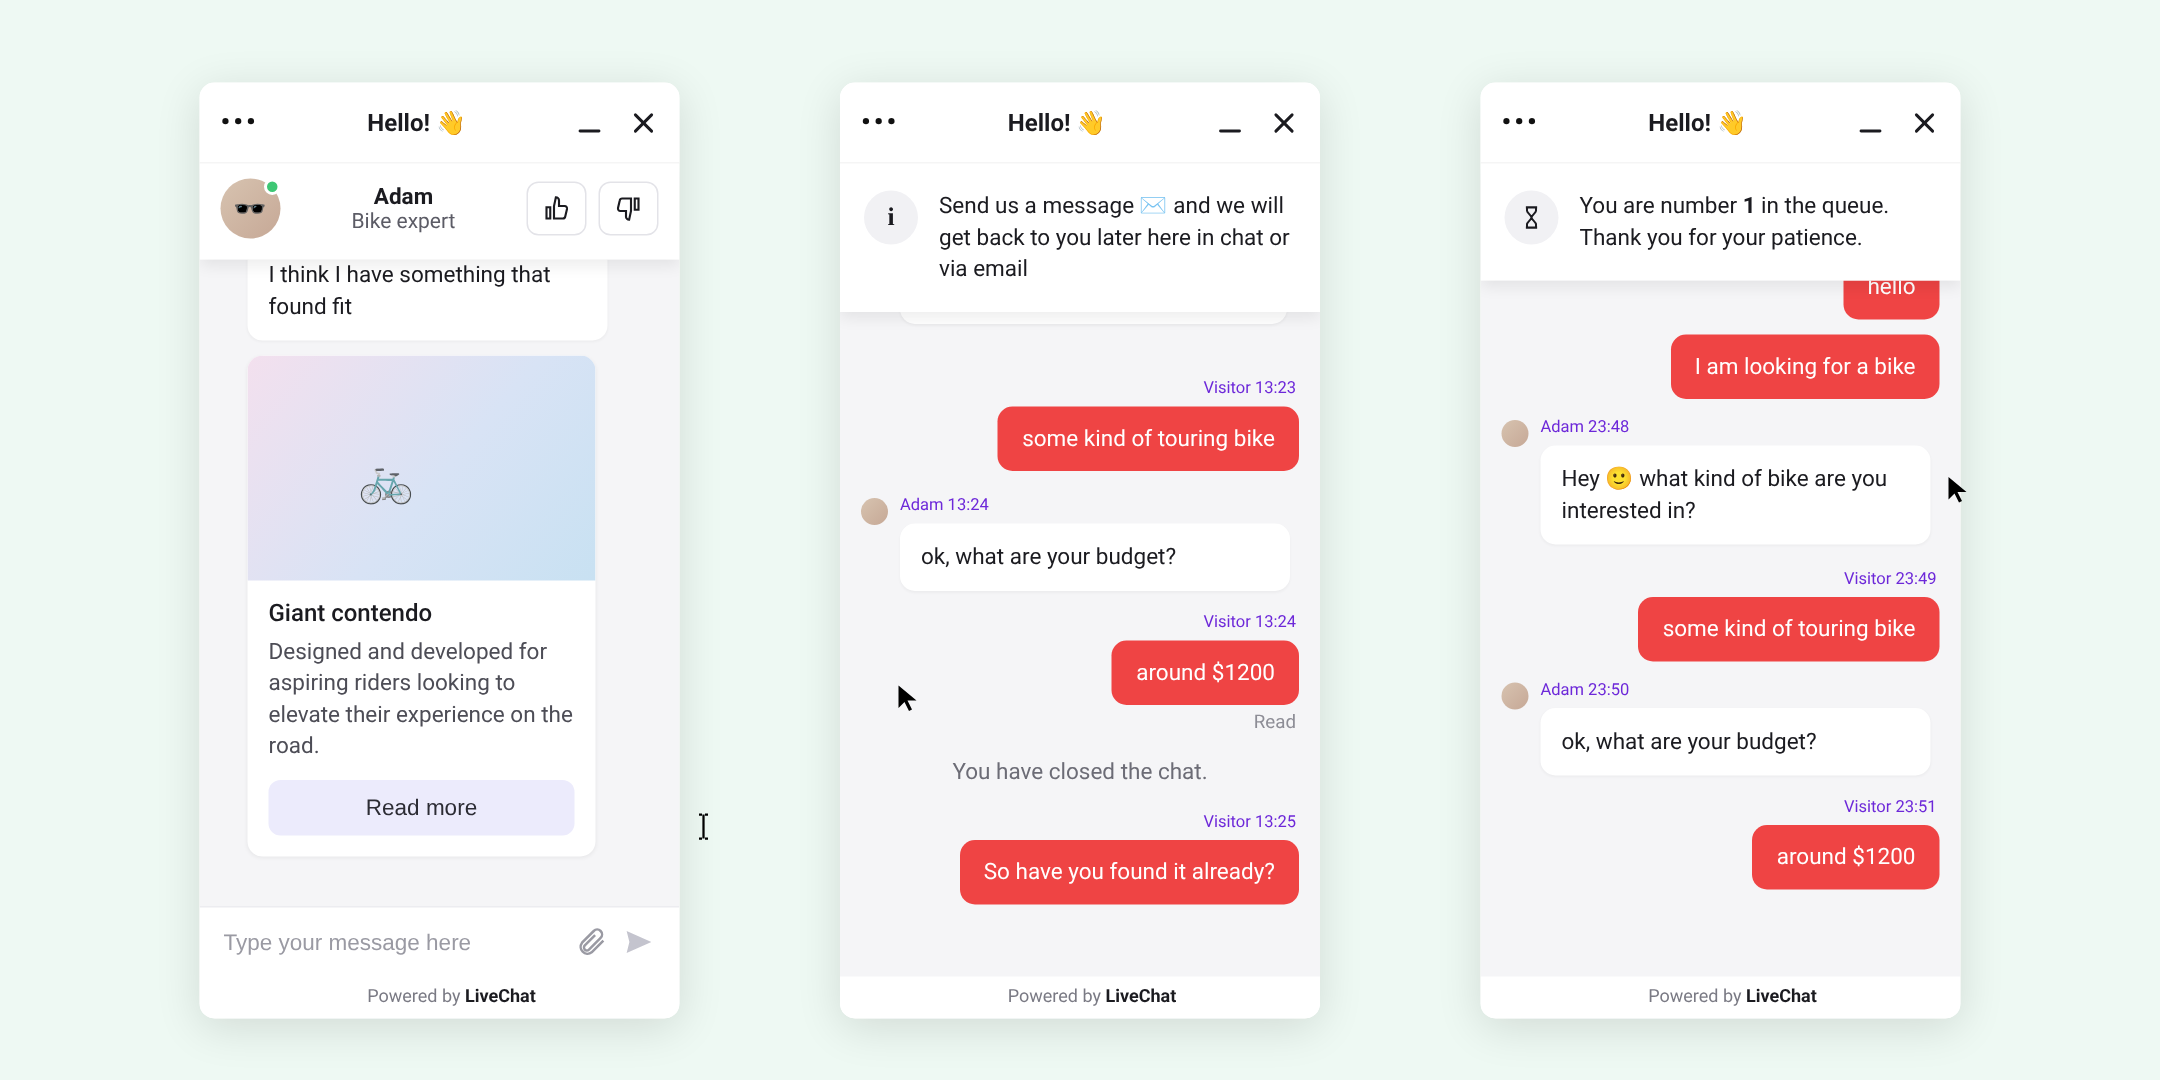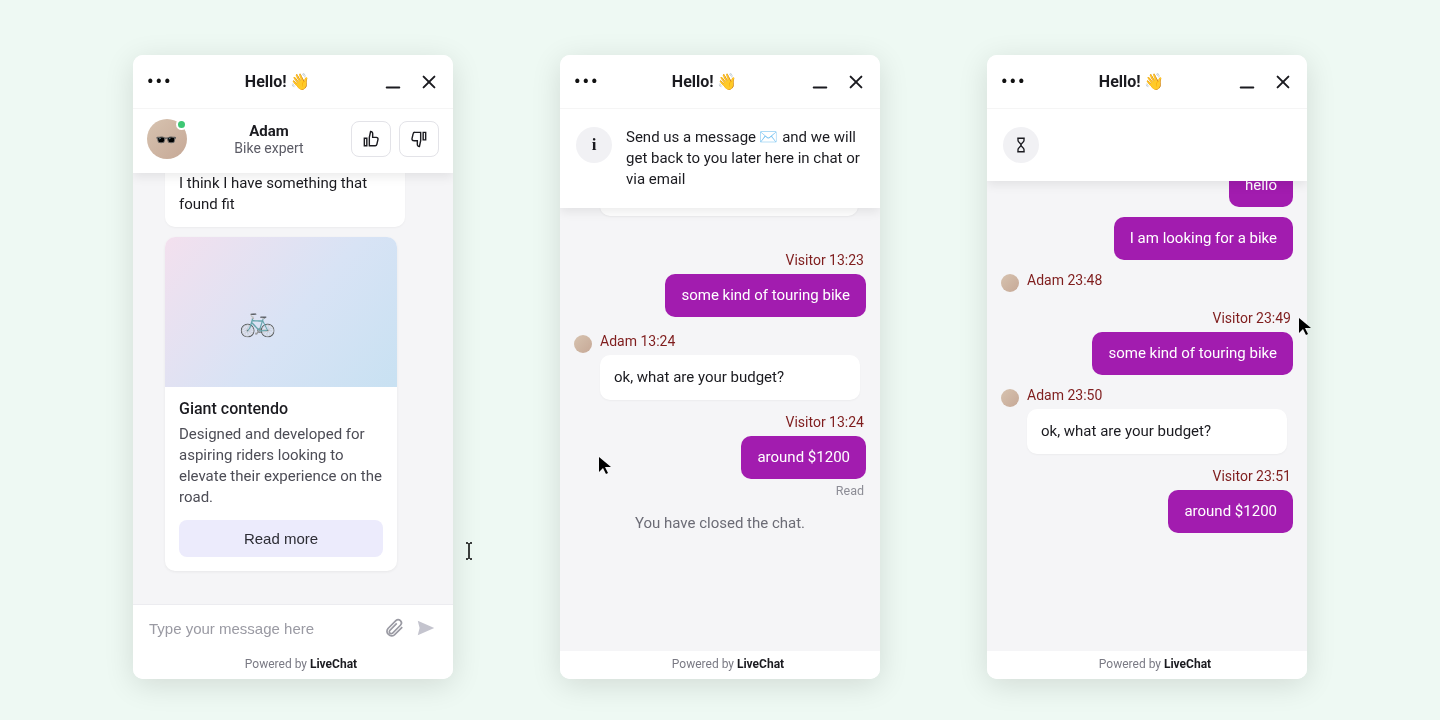--- a/index.html
+++ b/index.html
@@ -103,27 +103,27 @@
     padding: 10px 14px 10px 14px;
   }
   .body-inner { position:relative; height:100%; }
 
   .bubble-agent {
     background:#fff; border-radius:10px; padding:12px 14px;
     font-size:15px; line-height:1.4; color:#1b1b20; max-width: 260px;
     box-shadow: 0 1px 2px rgba(0,0,0,0.04);
   }
   .bubble-user {
-    background:#a21caf; color:#fff; border-radius:10px; padding:11px 16px;
+    background:#ef4444; color:#fff; border-radius:10px; padding:11px 16px;
     font-size:15px; line-height:1.4; max-width:260px;
     display:inline-block;
   }
   .row { margin-bottom:10px; }
   .row-right { text-align:right; }
-  .meta { font-size:14px; color:#7f1d1d; margin-bottom:6px; }
+  .meta { font-size:11px; color:#6d28d9; margin-bottom:6px; }
   .meta-r { text-align:right; margin-right:2px;}
   .read { font-size:12.5px; color:#8d8d96; text-align:right; margin-top:4px; margin-right:2px;}
   .row-agent { display:flex; gap:8px; align-items:flex-start; }
   .mini-av {
     width:18px;height:18px;border-radius:50%;
     background:linear-gradient(135deg,#d7c3b0,#c6a896);
     flex-shrink:0; margin-top:2px;
   }
   .agent-col { flex:1; }
   .sys-msg { text-align:center; font-size:15px; color:#6c6c76; margin:16px 0 18px 0;}
@@ -307,20 +307,24 @@
       </div>
 
       <div class="row row-right" style="margin-top:14px;">
         <div class="meta meta-r">Visitor 13:24</div>
         <span class="bubble-user"><span>around $1200</span></span>
         <div class="read">Read</div>
       </div>
 
       <div class="sys-msg">You have closed the chat.</div>
 
+      <div class="row row-right">
+        <div class="meta meta-r">Visitor 13:25</div>
+        <span class="bubble-user"><span>So have you found it already?</span></span>
+      </div>
     </div>
 
   </div>
 
   <div class="footer">
     <span>Powered by </span><b>LiveChat</b>
   </div>
 </div>
 
 <div class="widget" id="w3" style="position:absolute;">
@@ -344,35 +348,39 @@
         </span>
     </div>
   </div>
 
   <div class="notice">
     <div class="notice-ic">
       <svg viewBox="0 0 24 24">
           <path d="M7 3h10M7 21h10M8 3v3c0 2 4 4 4 6s-4 4-4 6v3M16 3v3c0 2-4 4-4 6s4 4 4 6v3"></path>
         </svg>
     </div>
+    <div class="notice-txt">
+      <span>You are number </span><b>1</b><span> in the queue. Thank you for your patience.</span>
+    </div>
   </div>
 
   <div class="body">
     <div class="body-inner">
       <div class="row row-right" style="margin-top:-20px;">
         <span class="bubble-user" style="border-top-left-radius:0;border-top-right-radius:0;padding-top:4px;"><span>hello</span></span>
       </div>
       <div class="row row-right">
         <span class="bubble-user"><span>I am looking for a bike</span></span>
       </div>
 
       <div class="row row-agent" style="margin-top:12px;">
         <div class="mini-av"></div>
         <div class="agent-col">
           <div class="meta">Adam 23:48</div>
+          <div class="bubble-agent" style="max-width:260px;"><span>Hey 🙂 what kind of bike are you interested in?</span></div>
         </div>
       </div>
 
       <div class="row row-right" style="margin-top:16px;">
         <div class="meta meta-r">Visitor 23:49</div>
         <span class="bubble-user"><span>some kind of touring bike</span></span>
       </div>
 
       <div class="row row-agent" style="margin-top:12px;">
         <div class="mini-av"></div>

